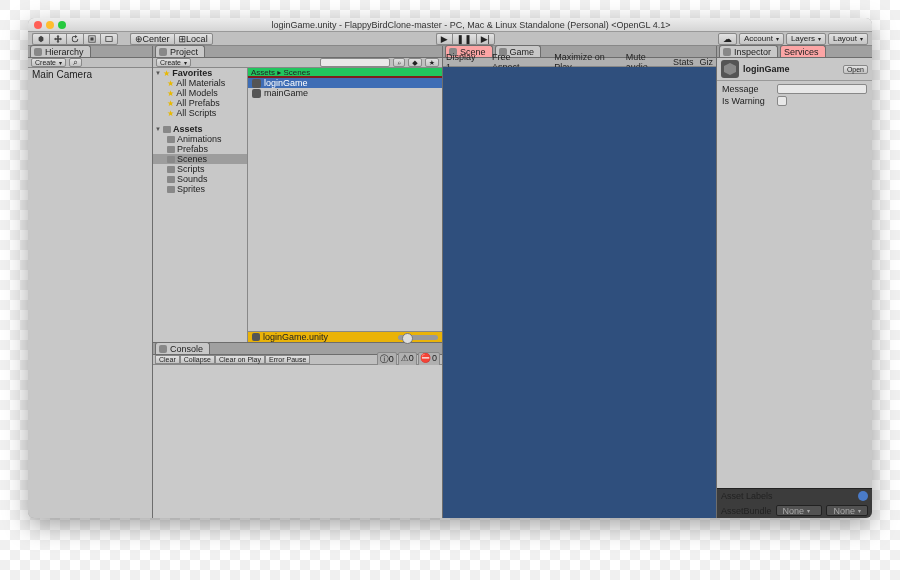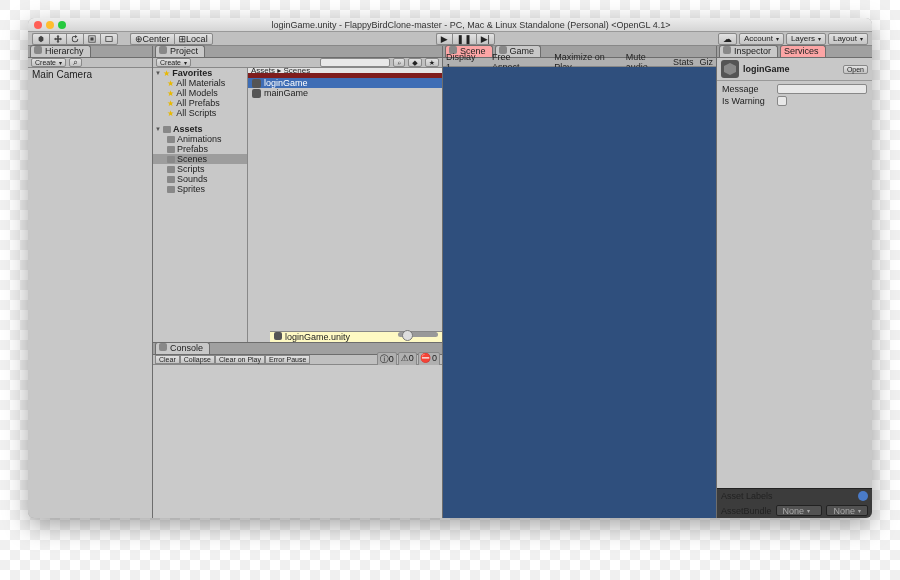--- a/index.html
+++ b/index.html
@@ -15,46 +15,46 @@
 .tbtn-group{display:flex;}
 .tbtn-group .tbtn{border-radius:0;border-right:none;}
 .tbtn-group .tbtn:first-child{border-radius:2px 0 0 2px;}
 .tbtn-group .tbtn:last-child{border-radius:0 2px 2px 0;border-right:1px solid #888;}
 .spacer{flex:1;}
 .play-group{display:flex;}
 .dd::after{content:"▾";margin-left:3px;font-size:6px;}
 .main{display:flex;height:calc(100% - 28px);}
 .col{display:flex;flex-direction:column;border-right:1px solid #6d6d6d;}
 .tab-strip{height:12px;background:#a0a0a0;display:flex;align-items:flex-end;border-bottom:1px solid #6d6d6d;}
-.tab{height:12px;background:#c8c8c8;border:1px solid #6d6d6d;border-bottom:none;border-radius:3px 3px 0 0;padding:0 6px 0 3px;display:flex;font-size:8px;margin-left:2px;}
+.tab{height:12px;background:#c8c8c8;border:1px solid #6d6d6d;border-bottom:none;border-radius:3px 3px 0 0;padding:0 6px 0 3px;display:flex;align-items:center;font-size:8px;margin-left:2px;}
 .tab.inactive{background:#fca5a5;}
 .tab-icon{width:8px;height:8px;background:#888;border-radius:2px;margin-right:3px;}
 .panel-tools{height:10px;background:#c0c0c0;border-bottom:1px solid #888;display:flex;align-items:center;padding:0 3px;font-size:8px;gap:3px;}
 .mini-btn{background:linear-gradient(#e2e2e2,#c4c4c4);border:1px solid #888;border-radius:2px;padding:0 3px;height:9px;display:flex;align-items:center;cursor:pointer;font-size:7px;}
 .panel-body{flex:1;background:#c8c8c8;overflow:hidden;}
 
 .hier{width:125px;}
 .tree-item{padding:1px 4px;font-size:10px;}
 
 .proj-col{width:290px;}
 .proj-split{display:flex;flex:1;min-height:0;}
 .proj-tree{width:95px;background:#c8c8c8;border-right:1px solid #888;overflow:hidden;}
 .proj-tree .row{display:flex;align-items:center;padding:0 2px;height:10px;font-size:8px;}
 .proj-tree .row.sel{background:#9d9d9d;}
 .tri{width:8px;font-size:6px;color:#555;}
 .fav-star{color:#e8b800;margin-right:2px;font-size:8px;}
 .fold-ic{width:8px;height:7px;background:#888;border-radius:1px;margin-right:2px;}
 .proj-list{flex:1;display:flex;flex-direction:column;background:#c8c8c8;}
-.breadcrumb{height:10px;background:#e5e5e5;border-bottom:5px solid #7f1d1d;display:flex;align-items:center;padding:0 3px;font-size:8px;}
+.breadcrumb{height:10px;background:#22c55e;border-bottom:2px solid #7f1d1d;display:flex;align-items:center;padding:0 3px;font-size:8px;}
 .proj-items{flex:1;}
 .proj-items .row{display:flex;align-items:center;height:10px;padding:0 4px;font-size:8px;}
 .proj-items .row.sel{background:#3e6db5;color:#fff;}
 .proj-items .row.sel *{color:#fff;}
 .unity-ic{width:9px;height:9px;background:#555;border-radius:2px;margin-right:3px;}
-.proj-footer{height:11px;background:#fef9c3;border-top:1px solid #888;display:flex;align-items:flex-start;padding:0 4px;font-size:8px;margin-left:22px;}
+.proj-footer{height:11px;background:#eab308;border-top:1px solid #888;display:flex;align-items:center;padding:0 4px;font-size:8px;}
 .slider{width:40px;height:5px;background:#999;border-radius:3px;margin-left:auto;position:relative;}
 .slider::after{content:"";position:absolute;left:4px;top:-2px;width:9px;height:9px;background:#ddd;border:1px solid #777;border-radius:50%;}
 
 .console-panel{border-top:1px solid #6d6d6d;display:flex;flex-direction:column;height:176px;}
 .console-btns{height:10px;background:#c0c0c0;border-bottom:1px solid #888;display:flex;align-items:center;padding:0 2px;gap:0;}
 .console-btns .mini-btn{border-radius:0;}
 .console-body{flex:1;background:#cacaca;}
 .stat-icons{margin-left:auto;display:flex;gap:1px;font-size:7px;}
 .stat{background:#b0b0b0;border:1px solid #888;padding:0 2px;border-radius:2px;}
 

